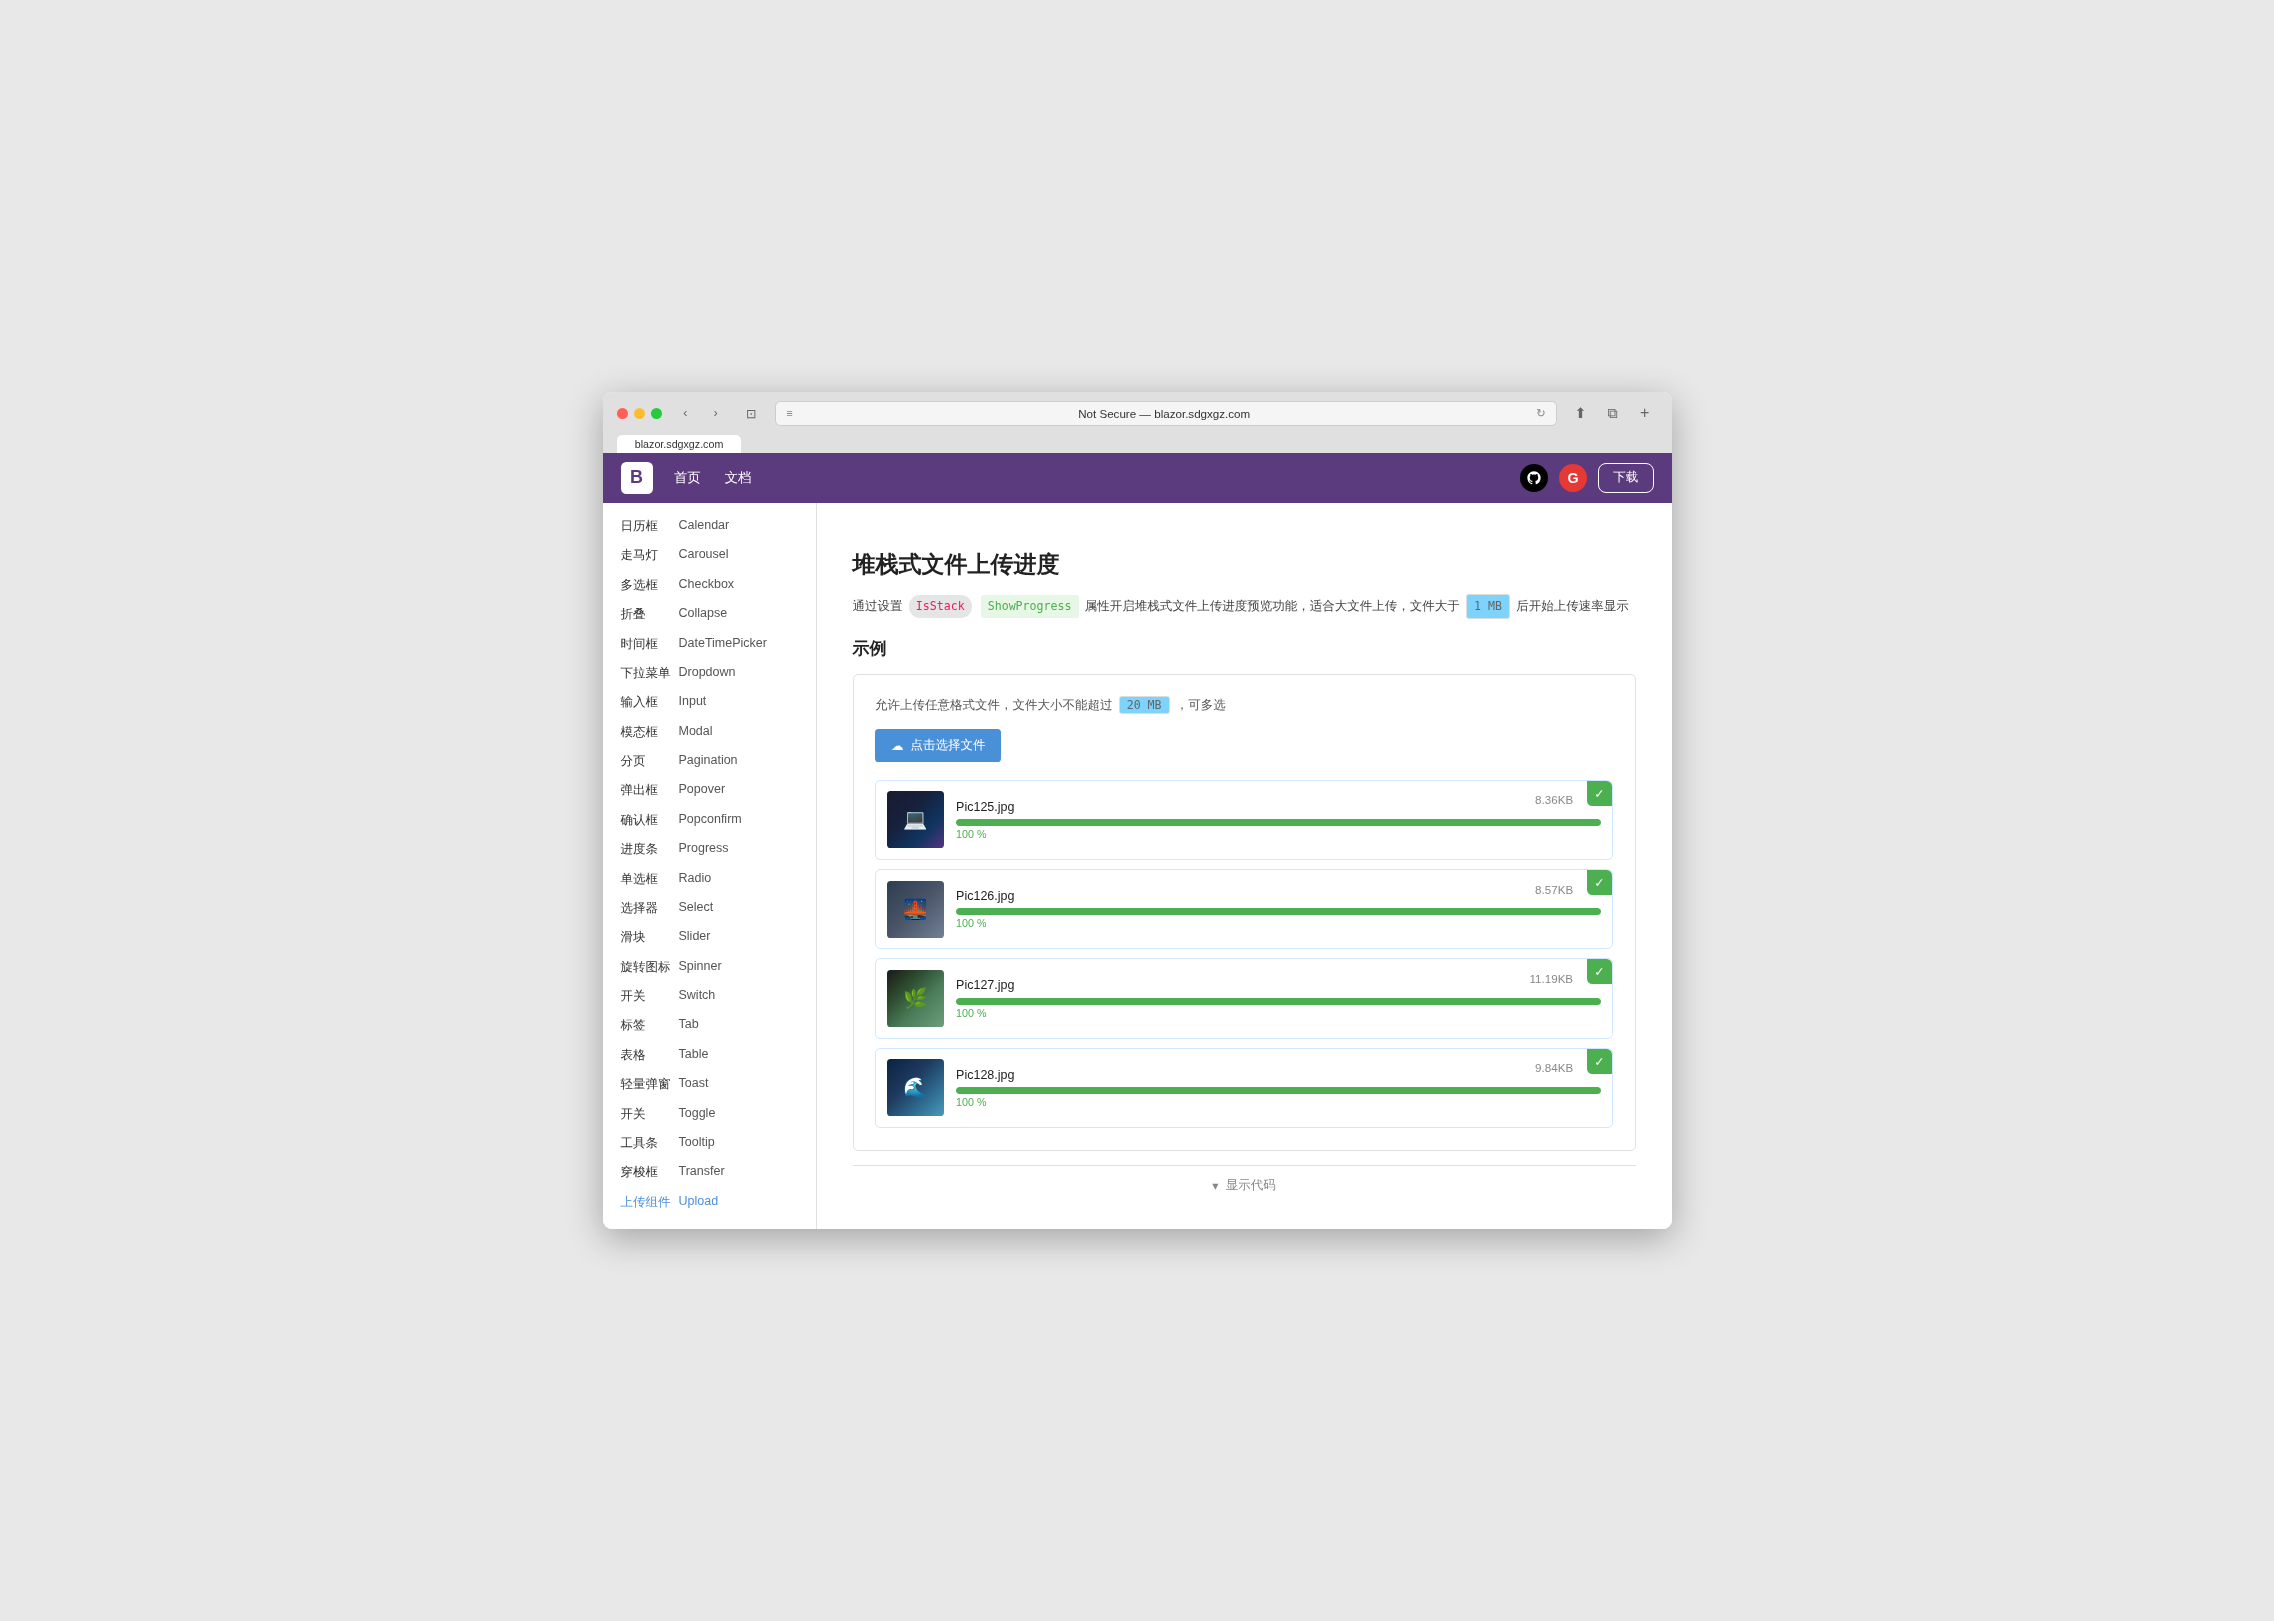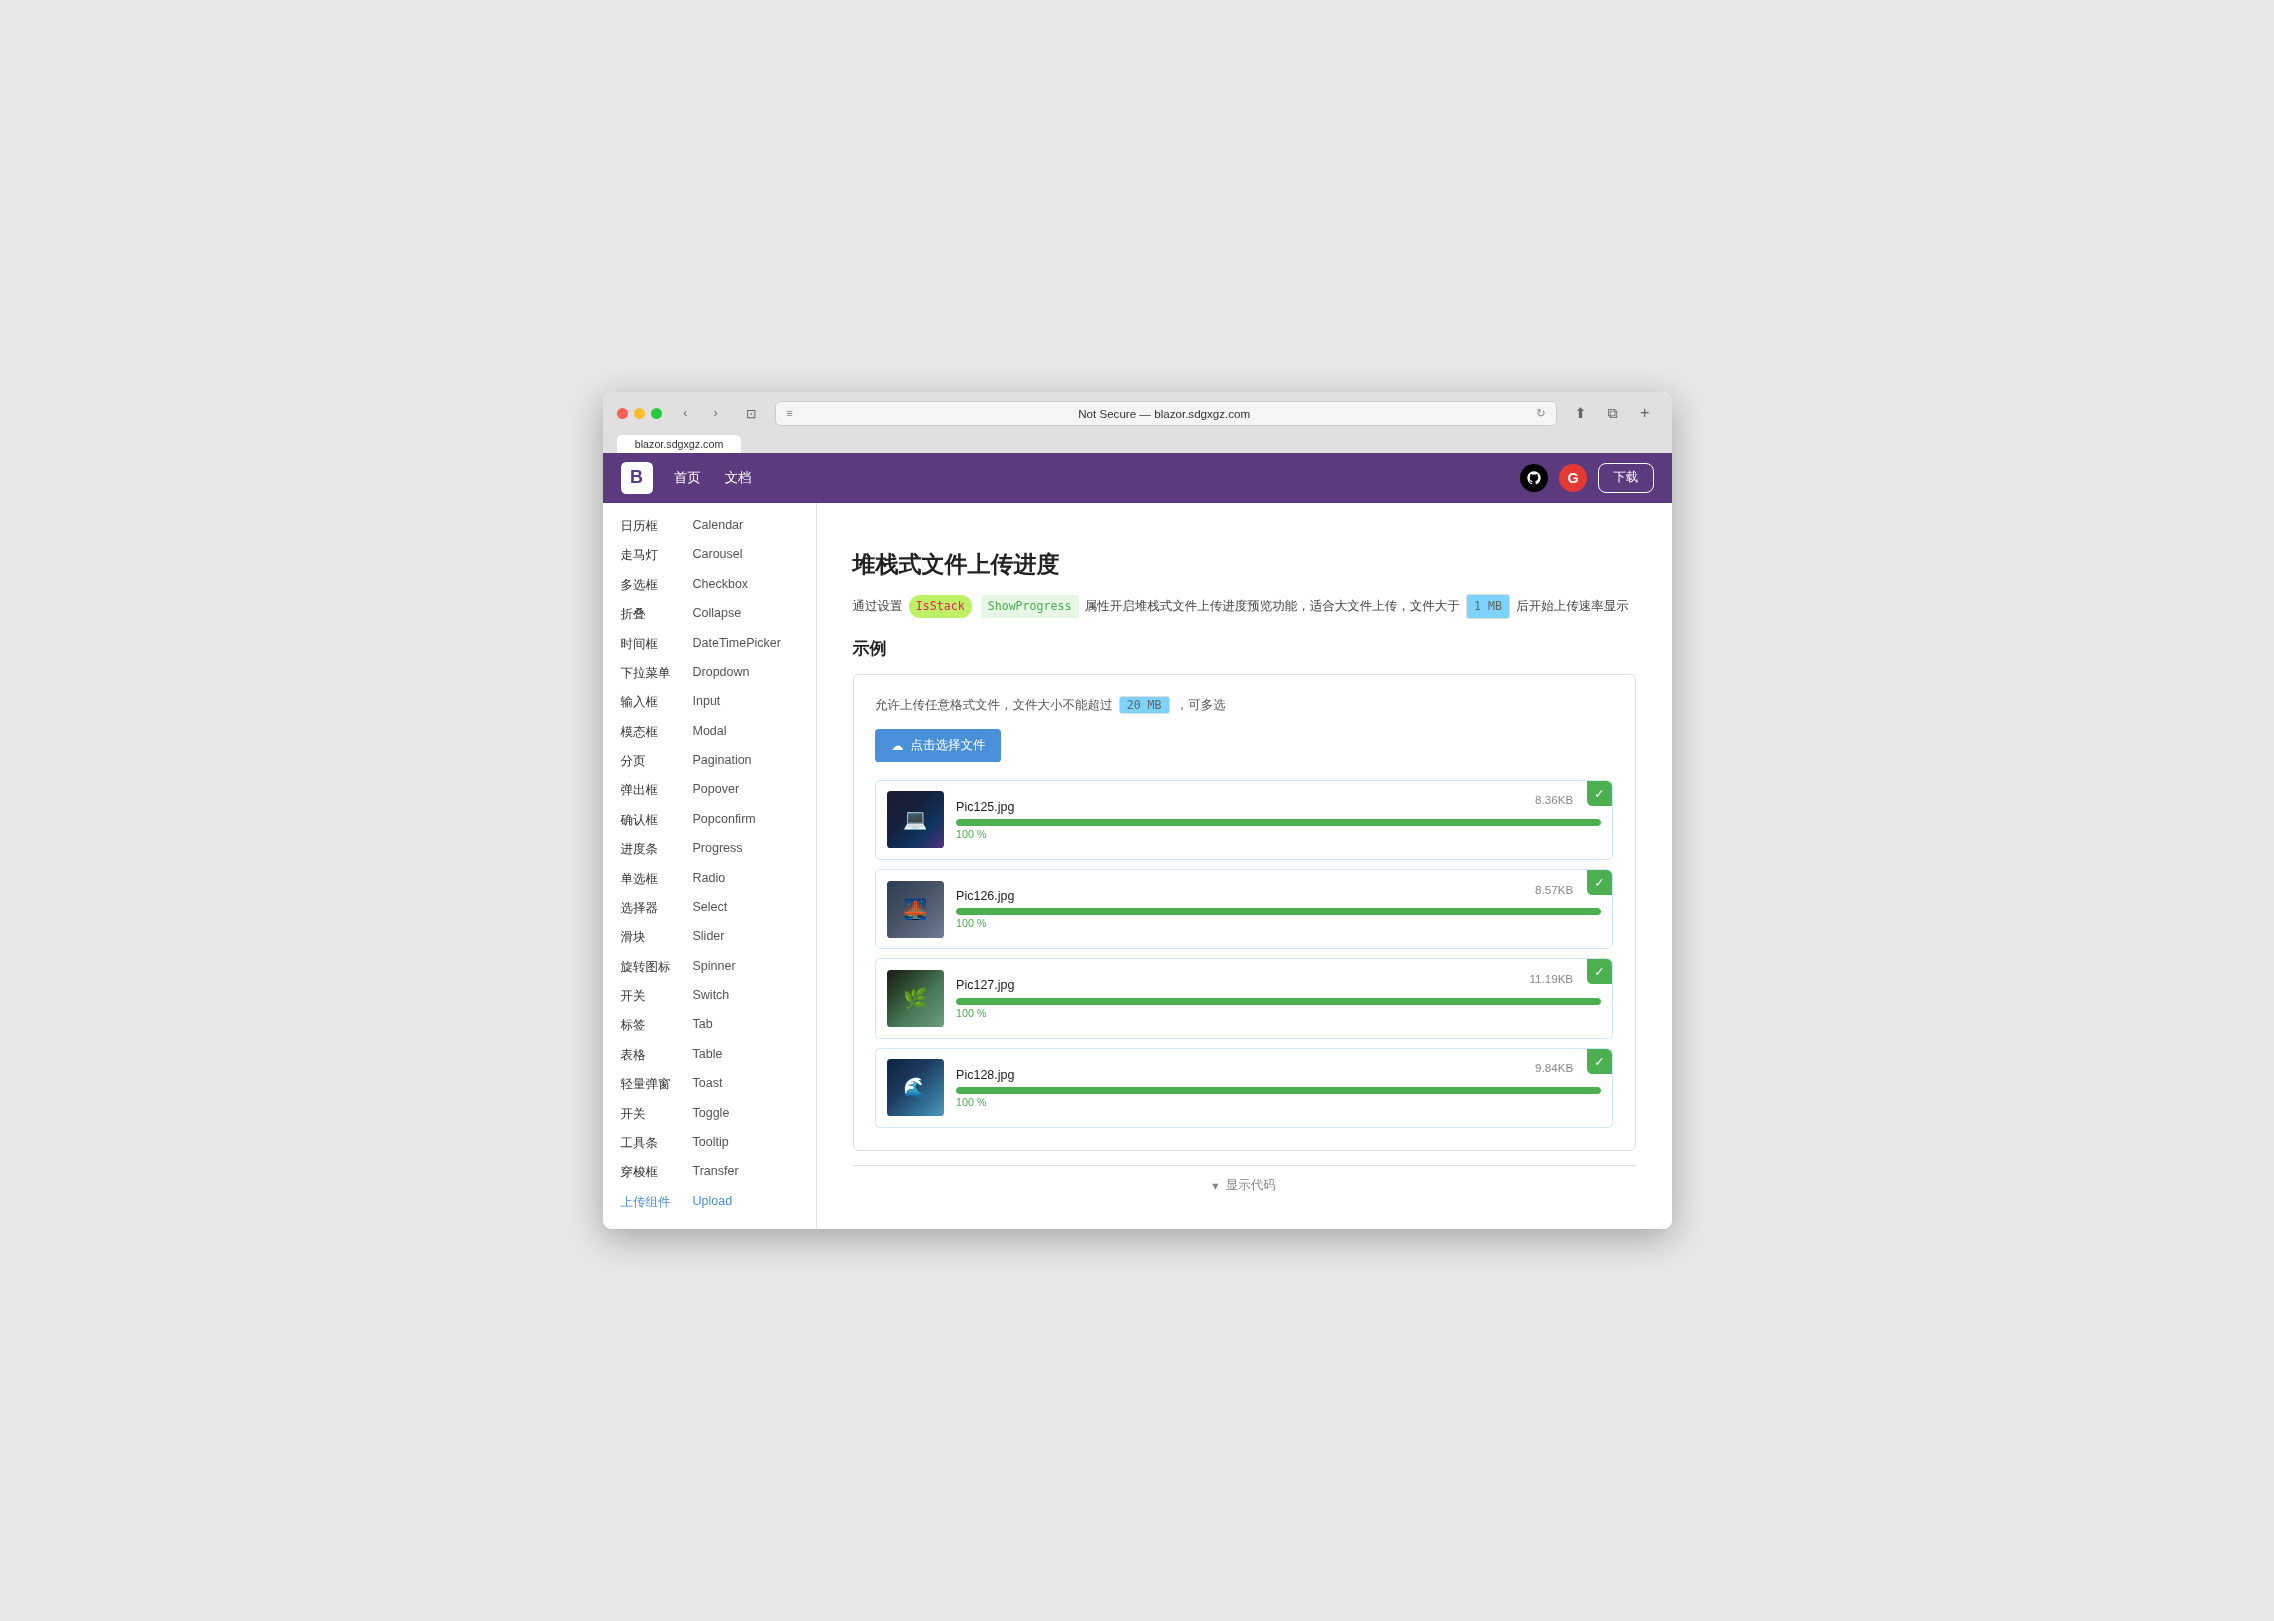--- a/index.html
+++ b/index.html
@@ -125,21 +125,21 @@
       padding: 9px 0;
       border-right: 0.9px solid #e0e0e0;
       overflow-y: auto;
     }
     .sidebar-item {
       display: flex;
       padding: 6.2px 18px;
       cursor: pointer;
       font-size: 12.5px;
       color: #333;
-      gap: 22px;
+      gap: 8px;
     }
     .sidebar-item.active { color: #4a90d9; }
     .sidebar-item .cn { min-width: 50px; }
     .sidebar-item .en { color: #555; }
     .sidebar-item.active .en { color: #4a90d9; }
 
     
     .main-content {
       flex: 1;
       padding: 25px 36px;
@@ -170,21 +170,21 @@
       border-radius: 2.7px;
       font-size: 11.6px;
       font-family: monospace;
       margin: 0 2.7px;
     }
     .desc-tag.green {
       background: #e6f7e6;
       color: #4caf50;
     }
     .desc-tag.pink {
-      background: #bef264;
+      background: #e5e5e5;
       color: #e91e63;
       border-radius: 11px;
     }
     .desc-tag.gray {
       background: #7dd3fc;
       color: #666;
       border: 0.9px solid #ddd;
     }
 
     .section-label {

